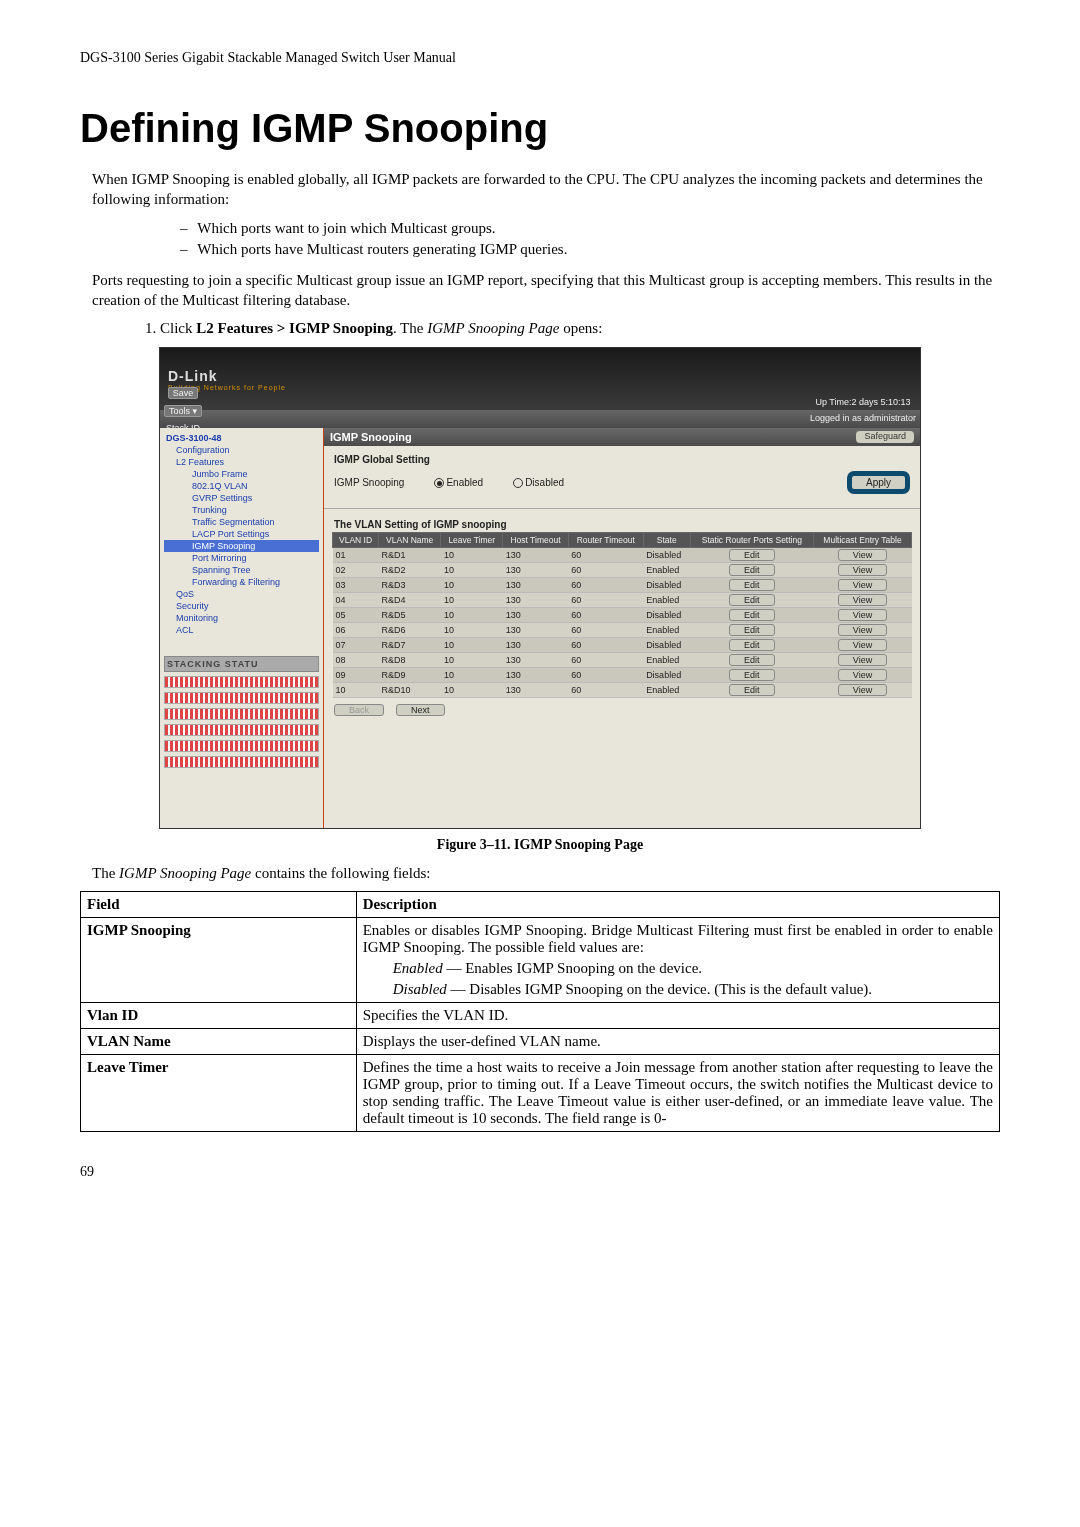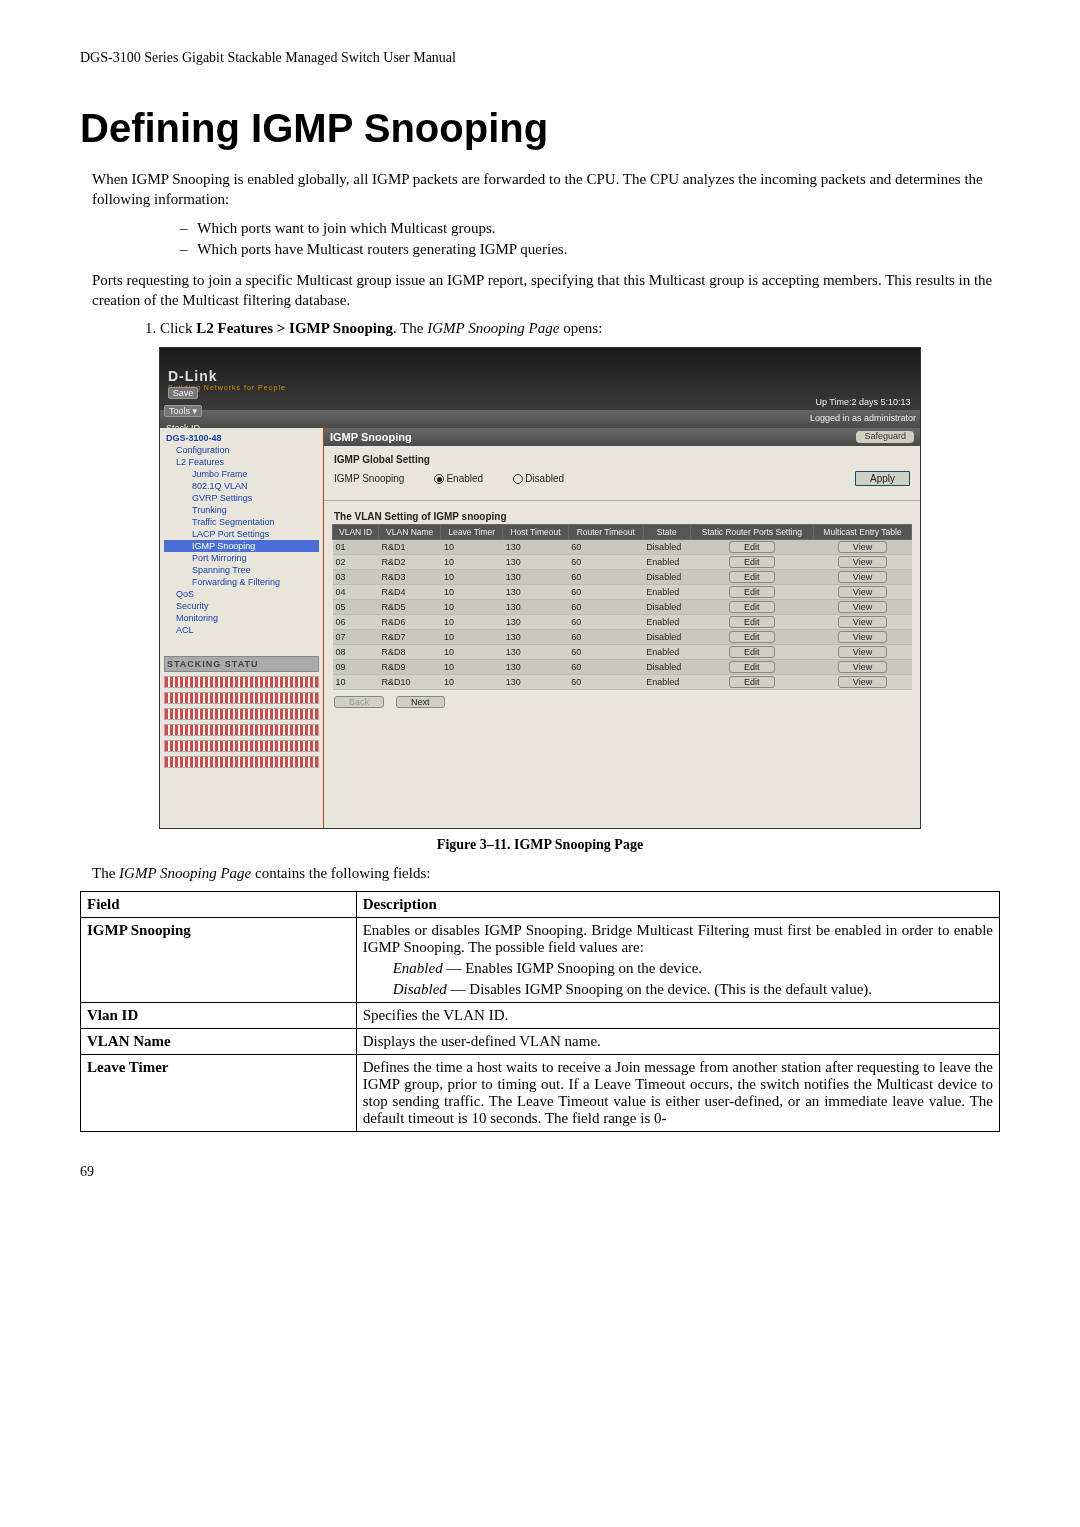--- a/index.html
+++ b/index.html
@@ -164,23 +164,23 @@
     margin-bottom: 6px;
   }
   .ss-main .globset .row {
     display: flex;
     align-items: center;
     gap: 30px;
   }
   .ss-main .globset .apply {
     margin-left: auto;
     background: #d0d0c4;
-    border: 1px solid #0c4a6e;
+    border: 5px solid #0c4a6e;
     padding: 1px 14px;
-    border-radius: 1px;
+    border-radius: 7px;
   }
   .ss-main .vtitle {
     font-weight: bold;
     padding: 10px 10px 2px 10px;
     font-size: 10px;
   }
   table.vlan {
     border-collapse: collapse;
     margin: 0 8px;
     width: calc(100% - 16px);

